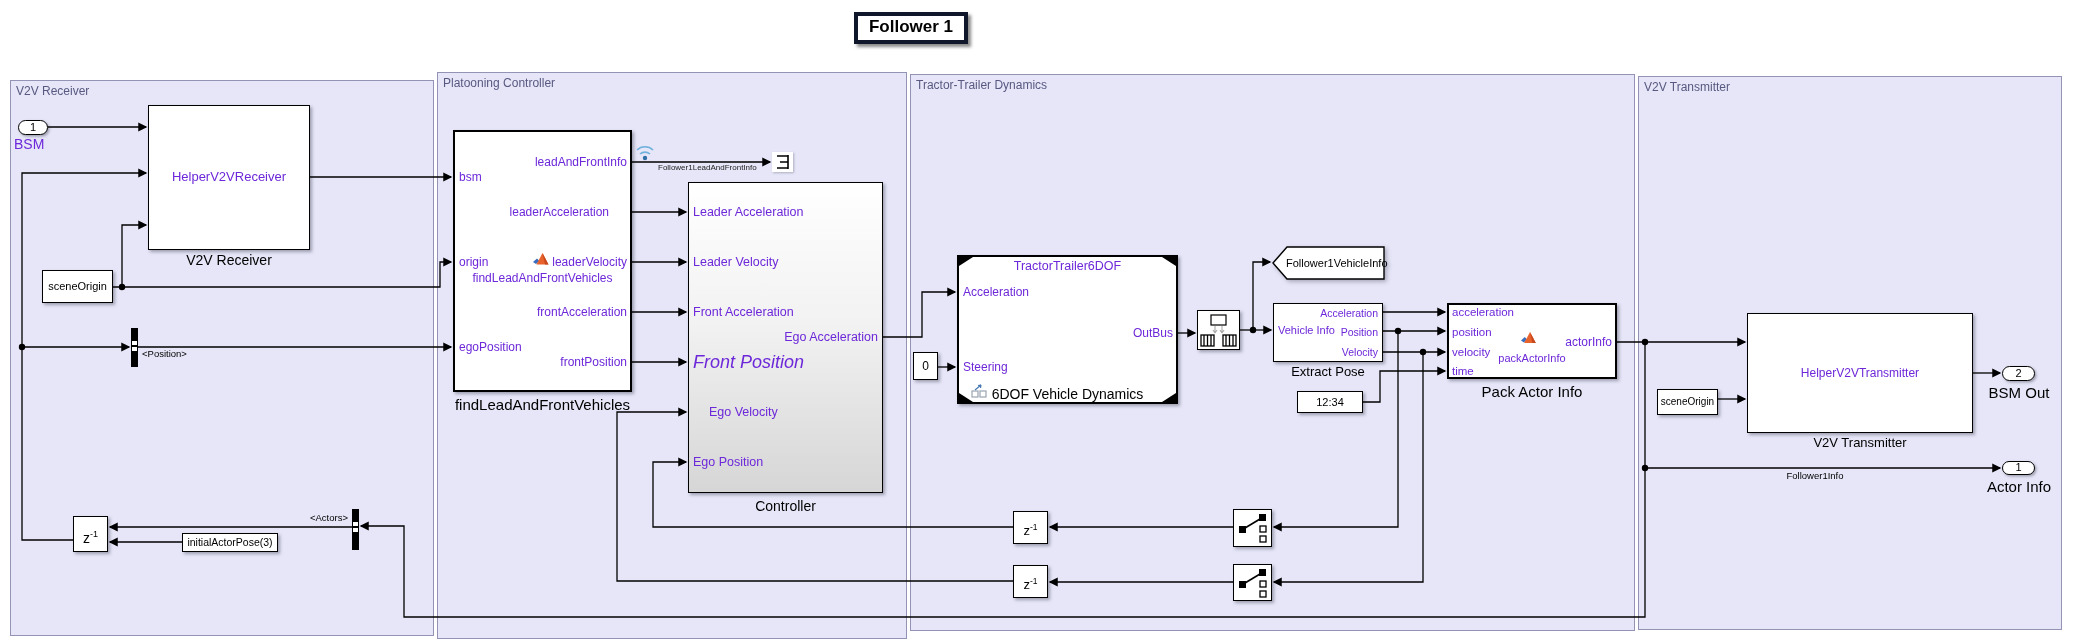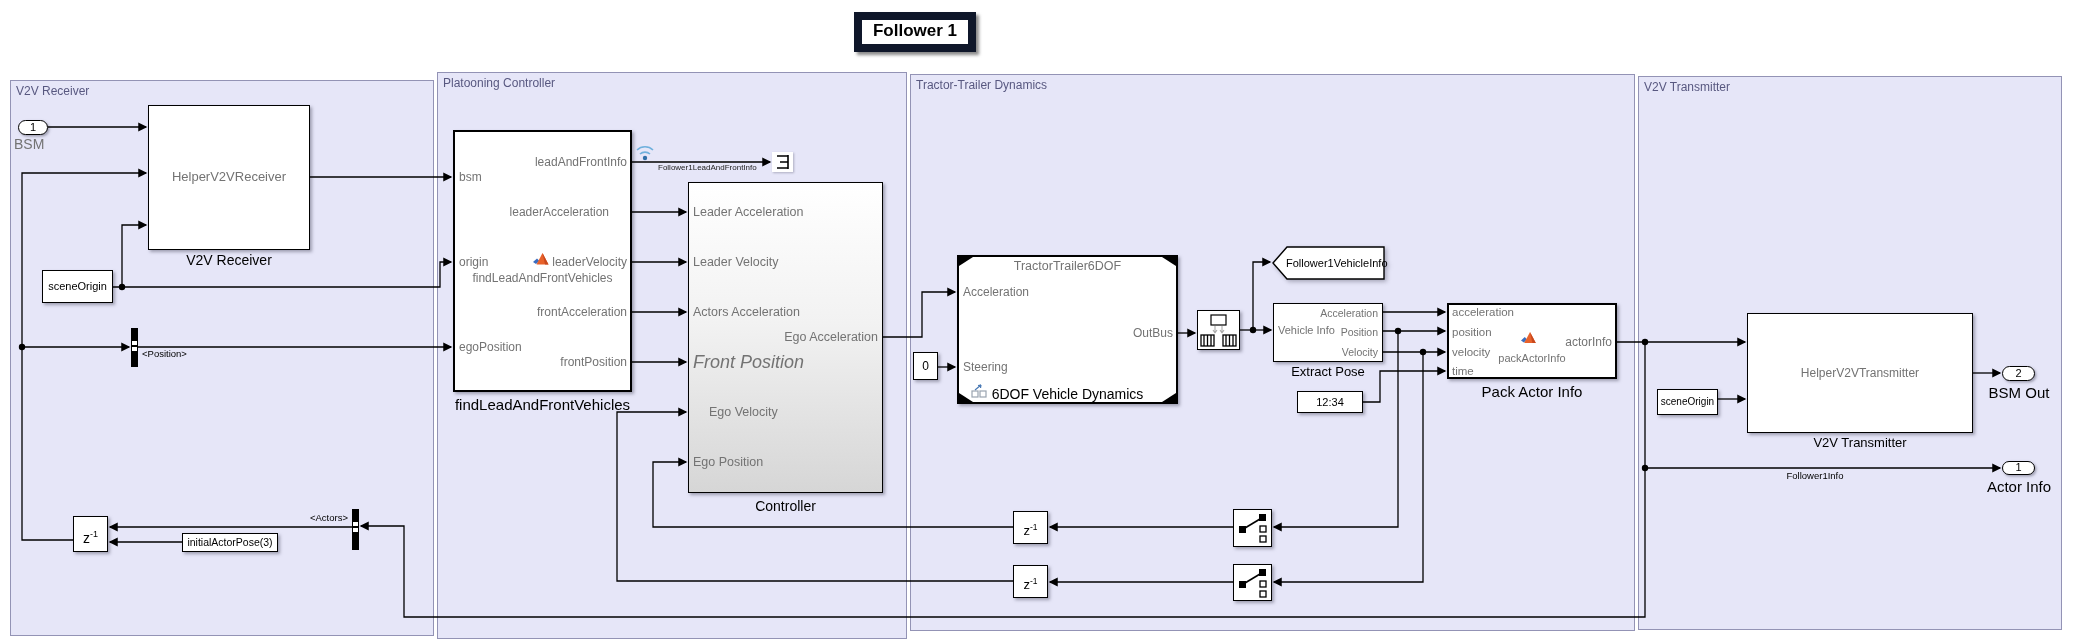--- a/index.html
+++ b/index.html
@@ -3,29 +3,29 @@
 <meta charset="utf-8">
 <style>
   html,body{margin:0;padding:0;background:#fff;font-family:"Liberation Sans",sans-serif;}
   .canvas{position:relative;width:2073px;height:641px;background:#fff;overflow:hidden;}
   .region{position:absolute;background:#e6e6f8;border:1px solid #9393b5;z-index:5;}
   .rl{position:absolute;font-size:12px;color:#585880;z-index:6;white-space:nowrap;}
   .blk{position:absolute;background:#fff;border:1px solid #000;box-shadow:2px 2px 3px rgba(90,90,110,.5);z-index:20;box-sizing:border-box;}
   .thick{border-width:2.4px;}
   .b2{border-width:2px;}
   .grad{background:linear-gradient(#ffffff 0%,#f2f2f2 45%,#d6d6d6 100%);}
-  .pl{position:absolute;font-size:12px;line-height:16px;height:16px;white-space:nowrap;z-index:25;color:#737373;}
+  .pl{position:absolute;font-size:12px;line-height:16px;height:16px;white-space:nowrap;z-index:25;color:#6d28d9;}
   .pr{text-align:right;}
   .ctr{text-align:center;}
   .bn{position:absolute;font-size:14px;z-index:25;color:#000;white-space:nowrap;text-align:center;}
   .oval{position:absolute;background:#fff;border:1.6px solid #000;border-radius:10px;text-align:center;z-index:20;font-size:11px;box-shadow:1.5px 1.5px 2.5px rgba(90,90,110,.5);box-sizing:border-box;}
   .tag9{position:absolute;font-size:9.5px;color:#000;z-index:25;white-space:nowrap;}
   .tiny{position:absolute;font-size:8px;color:#222;z-index:25;white-space:nowrap;}
   svg.ov{position:absolute;left:0;top:0;z-index:30;pointer-events:none;}
-  .title-box{position:absolute;left:854px;top:12px;width:106px;height:24px;background:#fff;border:8px solid #0f172a;
+  .title-box{position:absolute;left:854px;top:12px;width:106px;height:24px;background:#fff;border:4px solid #0f172a;
     box-shadow:3px 3px 3px rgba(60,60,60,.6);z-index:40;text-align:center;font-weight:bold;font-size:17px;line-height:22px;}
 </style>
 </head>
 <body>
 
 <div class="canvas">
 
   <div class="title-box">Follower 1</div>
 
   <div class="region" style="left:10px;top:80px;width:422px;height:554px;"></div>
@@ -85,21 +85,21 @@
 
   <div class="blk" style="left:772px;top:152px;width:21px;height:20px;border:none;box-shadow:1px 1px 2px rgba(90,90,110,.4);">
     <svg width="21" height="20">
       <path d="M16,4 H5 M16,10 H8 M16,16 H5 M16,3 V17" stroke="#000" stroke-width="1.6" fill="none"></path>
     </svg>
   </div>
 
   <div class="blk grad" style="left:688px;top:182px;width:195px;height:311px;border-width:1.5px;"></div>
   <div class="pl" style="left:693px;top:204px;font-size:12.5px;">Leader Acceleration</div>
   <div class="pl" style="left:693px;top:254px;font-size:12.5px;">Leader Velocity</div>
-  <div class="pl" style="left:693px;top:304px;font-size:12.5px;">Actors Acceleration</div>
+  <div class="pl" style="left:693px;top:304px;font-size:12.5px;">Front Acceleration</div>
   <div class="pl" style="left:693px;top:354px;font-size:18px;font-style:italic;">Front Position</div>
   <div class="pl" style="left:693px;top:404px;font-size:12.5px;margin-left:16px;">Ego Velocity</div>
   <div class="pl" style="left:693px;top:454px;font-size:12.5px;">Ego Position</div>
   <div class="pl pr" style="left:723px;top:329px;width:155px;font-size:12.5px;">Ego Acceleration</div>
   <div class="bn" style="left:688px;top:498px;width:195px;">Controller</div>
 
   <div class="blk" style="left:913px;top:352px;width:25px;height:28px;">
     <div style="font-size:12px;text-align:center;line-height:26px;">0</div>
   </div>
 

